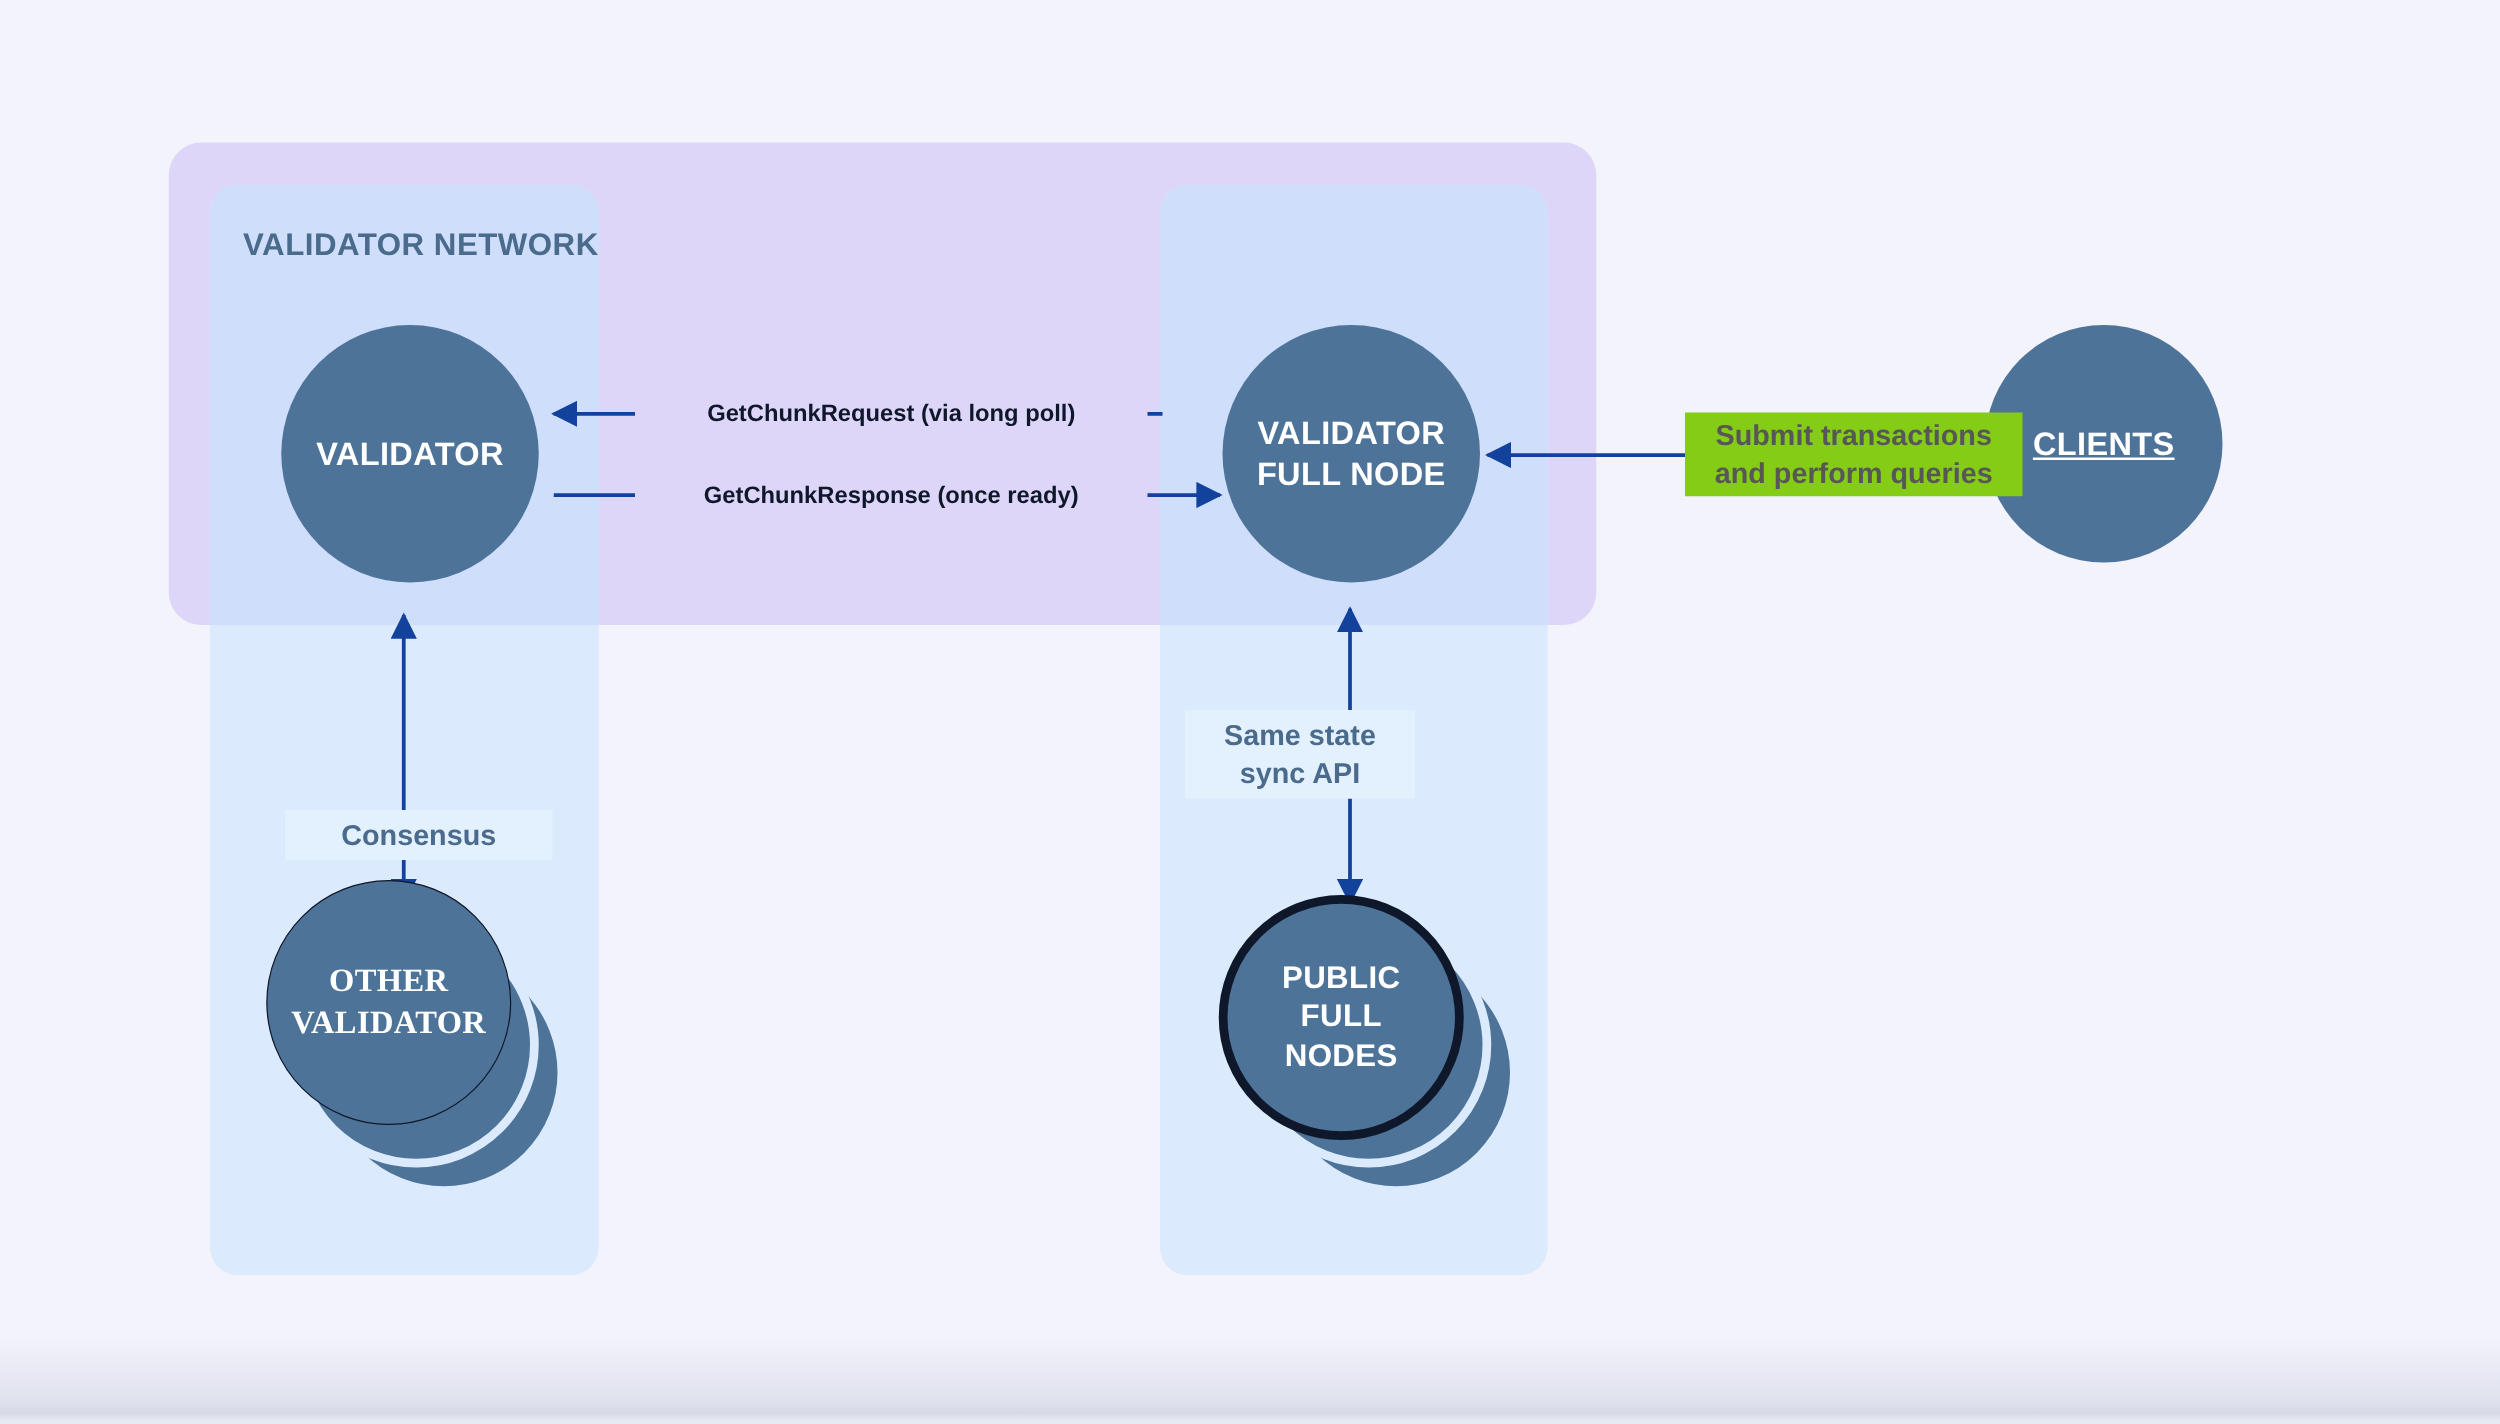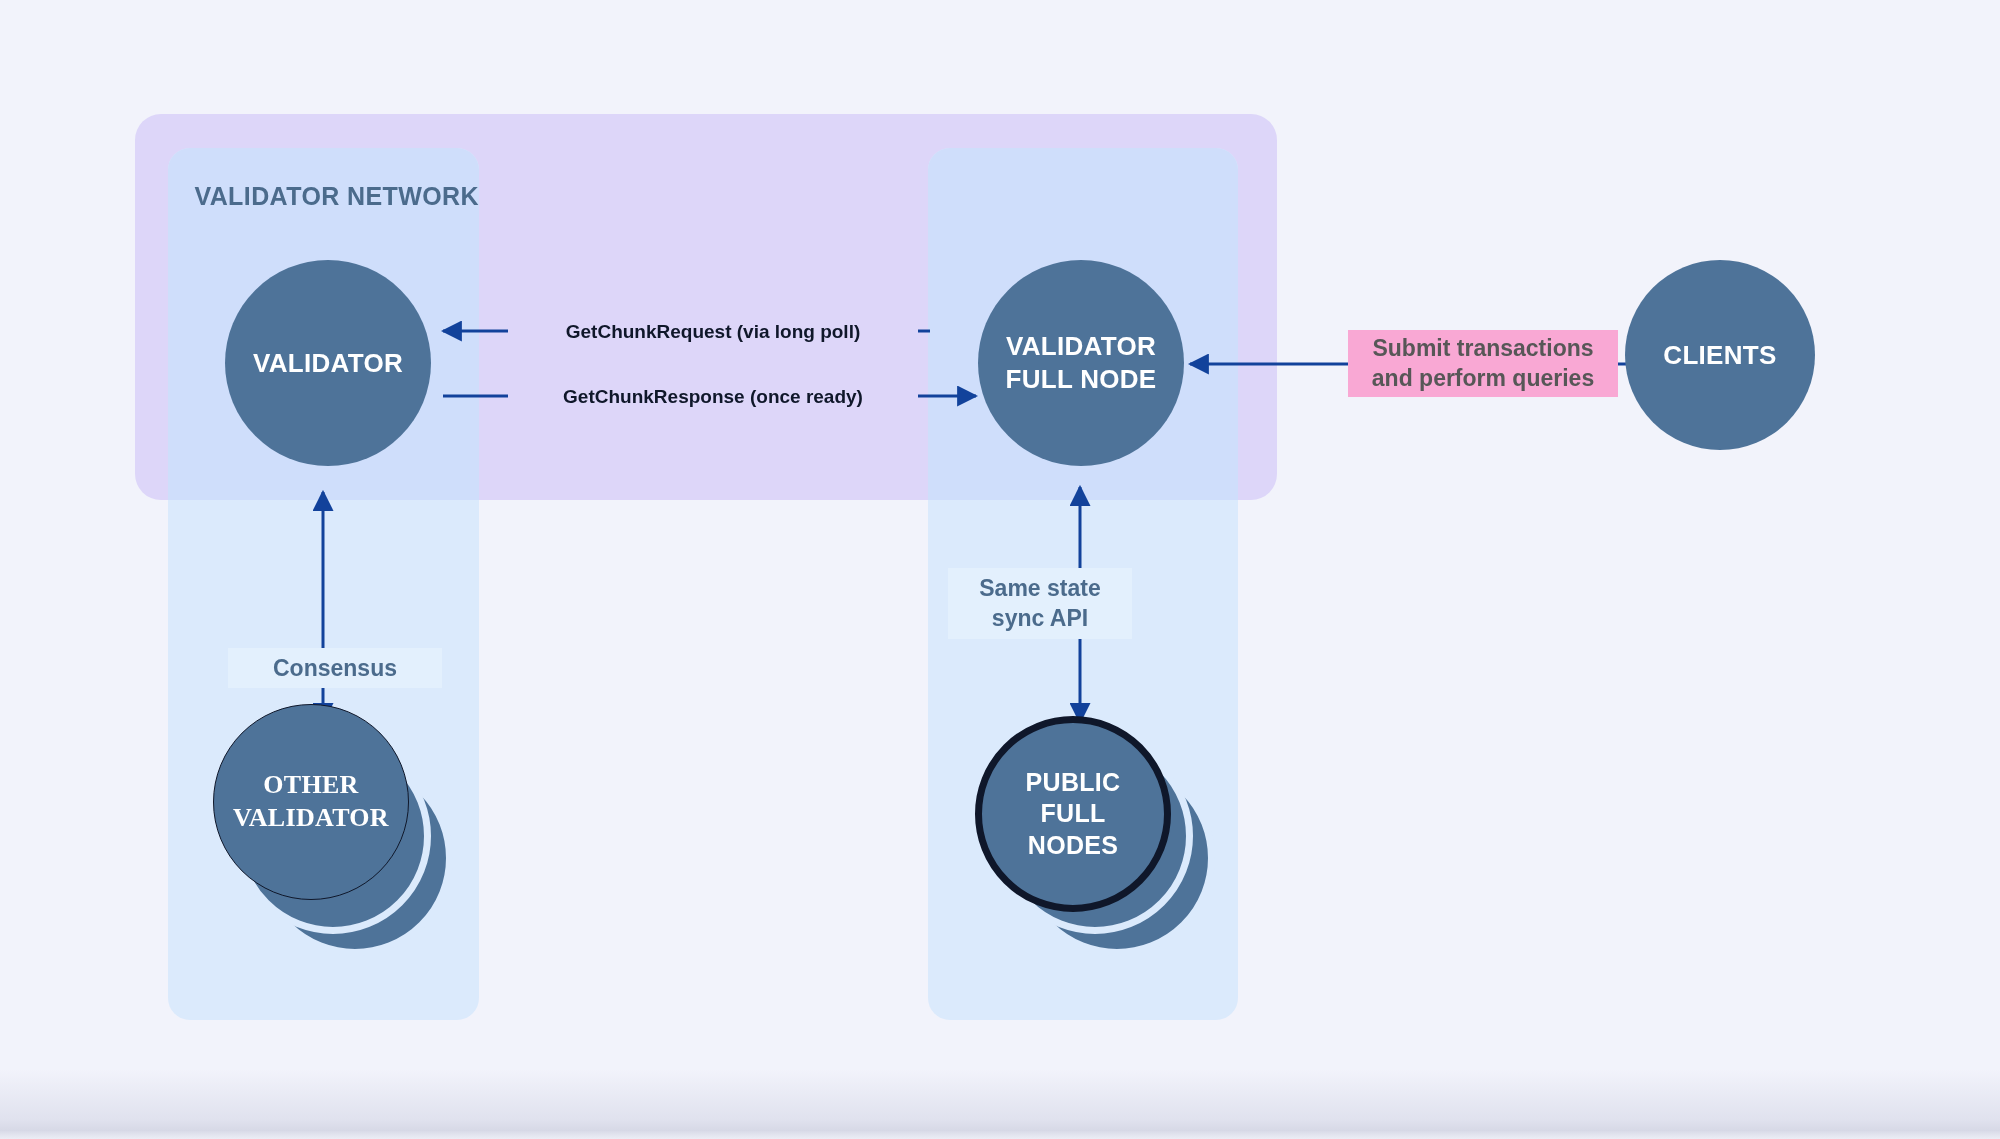--- a/index.html
+++ b/index.html
@@ -111,21 +111,21 @@
   }
   .label-slate {
     color: #4b6b8c;
     font-size: 23px;
     background: #e3f0fd;
     padding: 5px 12px;
   }
   .label-gray {
     color: #575757;
     font-size: 23px;
-    background: #f9a8d4;
+    background: #84cc16;
     padding: 3px 10px;
   }
 </style>
 </head>
 <body>
 
 <div id="canvas">
 
   <div class="panel-purple" style="left:135px; top:114px; width:1142px; height:386px;"></div>
 
@@ -182,21 +182,21 @@
 
   <div class="node" style="left:225px; top:260px; width:206px; height:206px;">
     <span class="node-label">VALIDATOR</span>
   </div>
 
   <div class="node" style="left:978px; top:260px; width:206px; height:206px;">
     <span class="node-label">VALIDATOR
 FULL NODE</span>
   </div>
 
-  <div class="node" style="left:1625px; top:260px; width:190px; height:190px;">
+  <div class="node" style="left:1588px; top:260px; width:190px; height:190px;text-decoration:underline;">
     <span class="node-label">CLIENTS</span>
   </div>
 
   <div class="stack-wrap" style="left:213px; top:716px; width:240px; height:250px;">
     <div class="stack-ring" style="left:44px; top:44px; width:196px; height:196px;"></div>
     <div class="stack-ring" style="left:22px; top:22px; width:196px; height:196px;"></div>
   </div>
   <div class="node" style="left:213px; top:704px; width:196px; height:196px; border:1px solid #0f172a; box-sizing:border-box;font-family:Liberation Serif, serif;">
     <span class="node-label">OTHER
 VALIDATOR</span>

